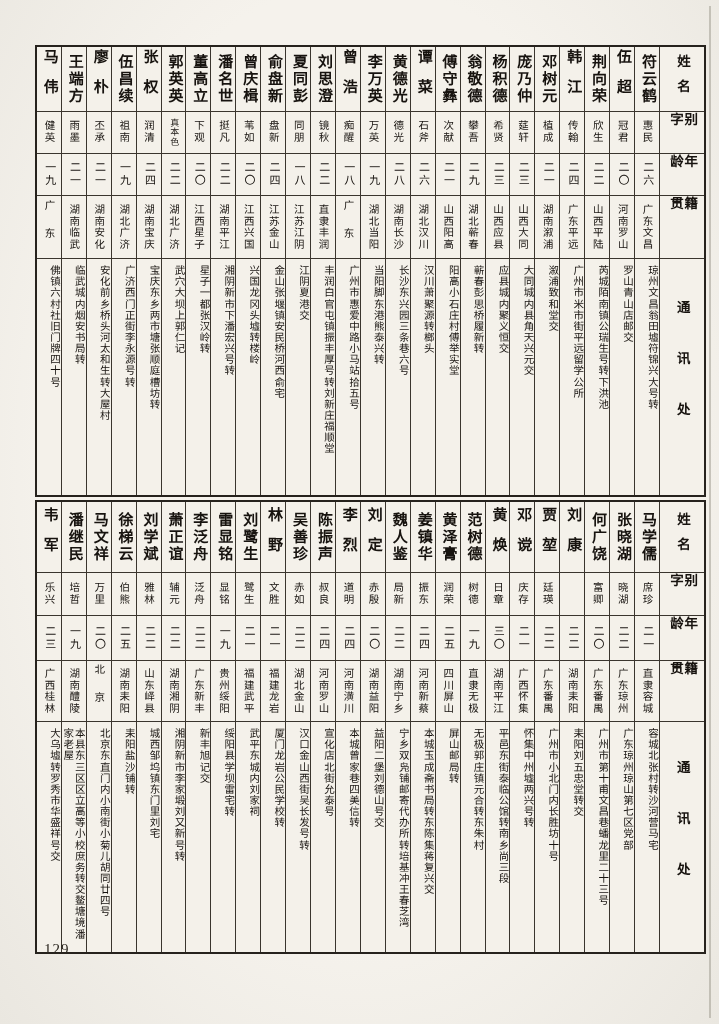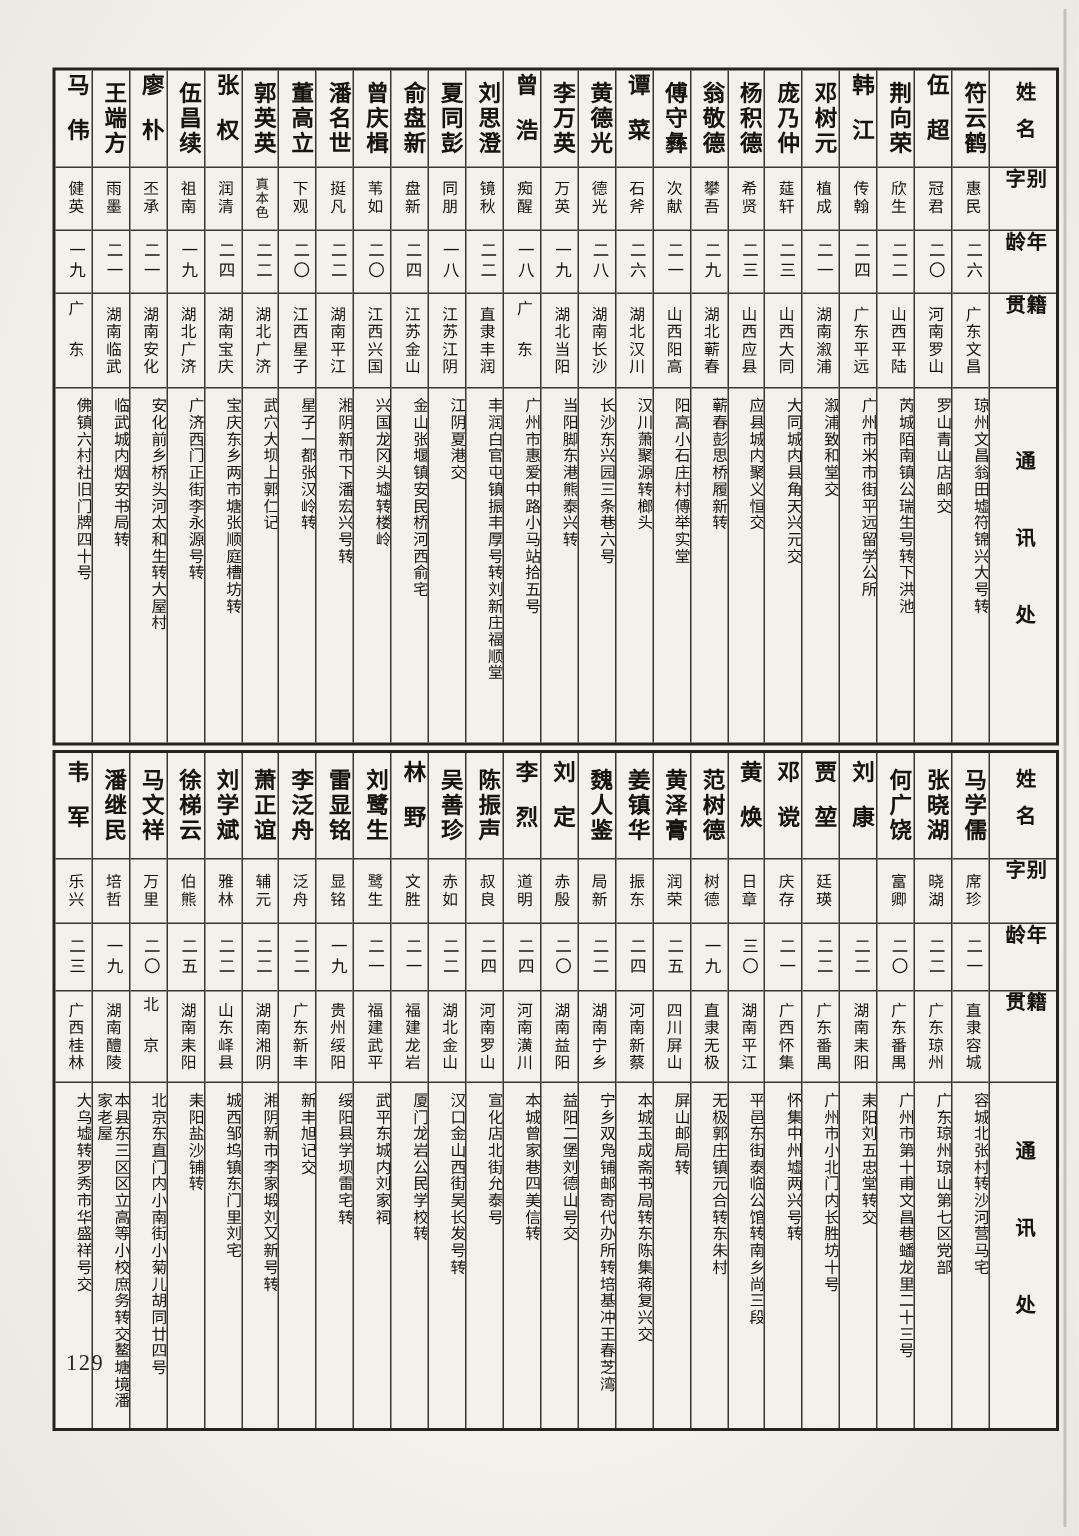--- a/index.html
+++ b/index.html
@@ -61,21 +61,21 @@
   .c-origin.sp2{letter-spacing:1.6em;}
 
   .hdr{font-size:13.5px;font-weight:bold;letter-spacing:.85em;}
   .hdr.c-addr{
     display:flex;justify-content:center;align-items:center;
     letter-spacing:2.8em;padding:0;
   }
   .hdr.c-origin{letter-spacing:1.5em;}
 
   .pageno{
-    position:absolute;left:44px;top:901px;
+    position:absolute;left:44px;top:941px;
     font-size:15px;color:#2a261f;letter-spacing:1px;
     font-family:"Liberation Serif","DejaVu Serif",serif;
   }
   .edge-right{
     position:absolute;left:709px;top:6px;width:2px;height:1012px;
     background:#a39e94;opacity:.55;
   }
 </style>
 </head>
 <body>

